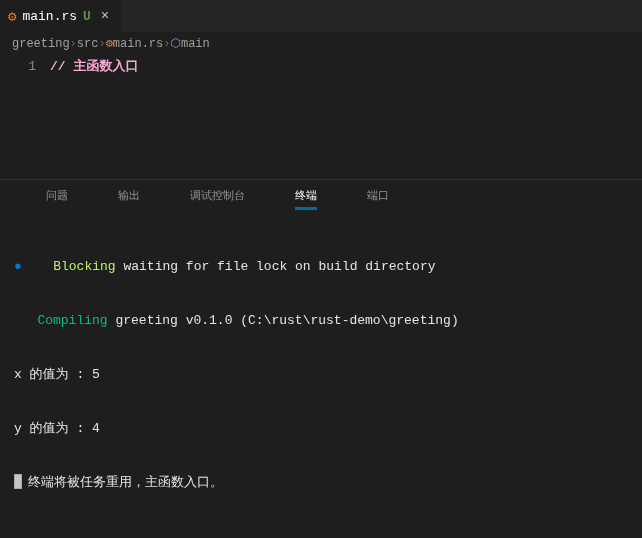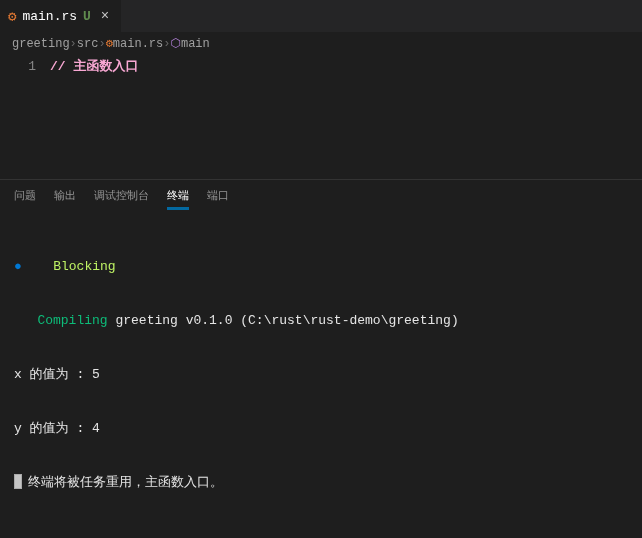--- a/index.html
+++ b/index.html
@@ -67,21 +67,21 @@
       display: flex;
       flex-direction: column;
     }
     .panel-tabs {
       display: flex;
       gap: 18px;
       padding: 8px 14px 6px;
       font-size: 11px;
       color: #969696;
     }
-    .panel-tab { cursor: pointer; }
+    .panel-tab { cursor: pointer; margin-left: 32px; }
     .panel-tab.active { color: #ffffff; border-bottom: 3px solid #0369a1; padding-bottom: 4px; }
     .terminal {
       padding: 6px 14px 10px;
       font-size: 13px;
       line-height: 18px;
       white-space: pre;
     }
     .term-line { display: flex; }
     .term-status-dot { color: #0078d4; margin-right: 8px; }
     .term-blue { color: #bef264; font-weight: normal; }
@@ -134,19 +134,19 @@
 
 <div class="panel">
   <div class="panel-tabs">
     <span class="panel-tab">问题</span>
     <span class="panel-tab">输出</span>
     <span class="panel-tab">调试控制台</span>
     <span class="panel-tab active">终端</span>
     <span class="panel-tab">端口</span>
   </div>
   <div class="terminal">
-    <div class="term-line"><span class="term-status-dot">●</span><span class="term-white">   </span><span class="term-blue">Blocking</span></div>
+    <div class="term-line"><span class="term-status-dot">●</span><span class="term-white">   </span><span class="term-blue">Blocking</span><span class="term-white"> waiting for file lock on build directory</span></div>
     <div class="term-line"><span class="term-white">   </span><span class="term-green">Compiling</span><span class="term-white"> greeting v0.1.0 (C:\rust\rust-demo\greeting)</span></div>
     <div class="term-line"><span class="term-white">x 的值为 : 5</span></div>
     <div class="term-line"><span class="term-white">y 的值为 : 4</span></div>
     <div class="term-line"><span class="term-cursor"></span><span class="term-white">终端将被任务重用，主函数入口。</span></div>
   </div>
 </div>
 
 </body></html>

